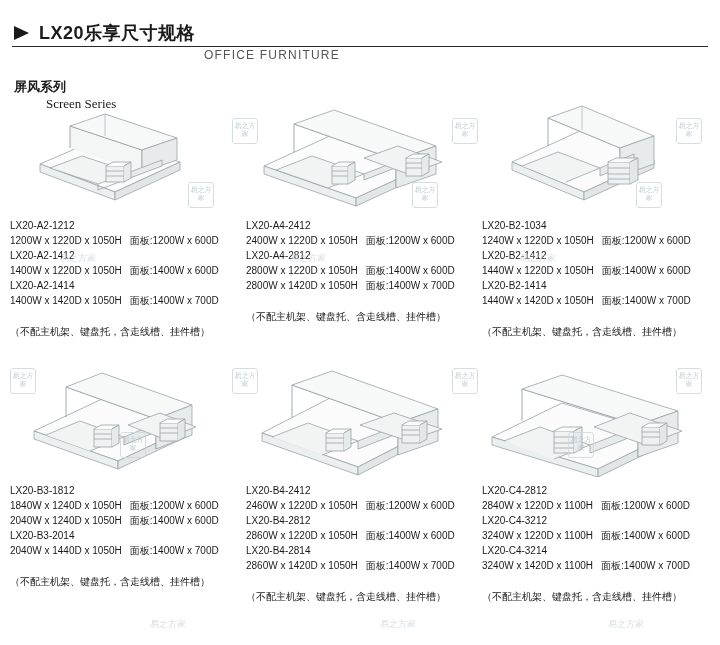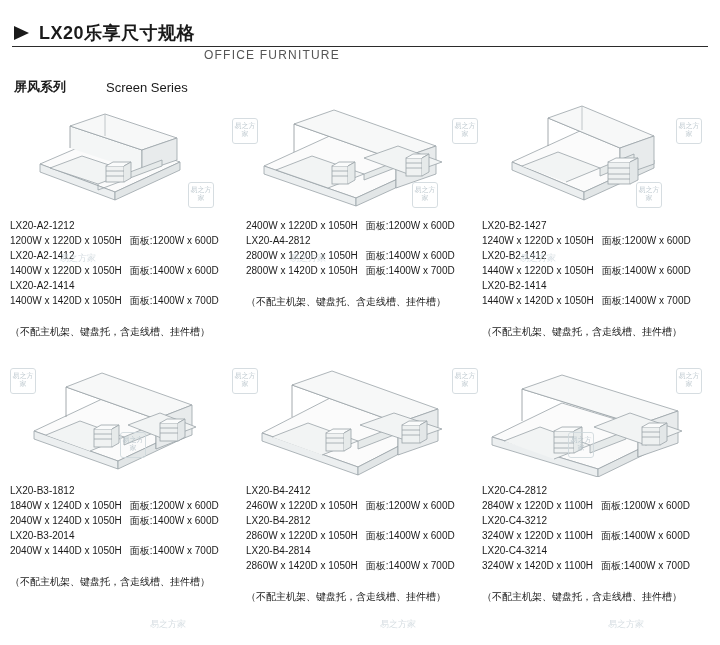--- a/index.html
+++ b/index.html
@@ -53,33 +53,35 @@
     width: 696px;
     height: 1px;
     background: #2b2b2b;
   }
 
   
   .series {
     position: absolute;
     left: 14px; top: 78px;
     display: flex;
-    align-items: center;
+    align-items: flex-start;
+    flex-direction: column;
   }
   .series-cn {
     font-size: 13px;
     font-weight: bold;
     color: #1a1a1a;
     white-space: nowrap;
   }
   .series-en {
     font-size: 13px;
-    margin-left: 40px;
-    color: #1a1a1a;
-    white-space: nowrap;
+    margin-left: 32px;
+    color: #1a1a1a;
+    white-space: nowrap;
+    font-family: Liberation Serif, serif;
   }
 
   
   .grid {
     position: absolute;
     left: 0; top: 104px;
     width: 720px;
   }
   .row { position: relative; width: 640px; height: 265px; }
   .cell {
@@ -237,20 +239,21 @@
               <path d="M86 67 L102 67 M86 72 L102 72"></path>
               <path d="M118 54 L152 42 L196 58 L162 70 Z" fill="#f2f4f4"></path>
               <rect x="160" y="54" width="16" height="18" fill="#f0f2f2"></rect>
               <path d="M160 54 L167 50 L183 50 L176 54" fill="#fafbfb"></path>
               <path d="M176 54 L183 50 L183 68 L176 72" fill="#e6eaea"></path>
               <path d="M160 59 L176 59 M160 64 L176 64"></path>
             </g>
           </svg>
         </div>
         <div class="specs">
+          <div class="model">LX20-A4-2412</div>
           <div class="dim-line">
             <span class="dim-main">2400W x 1220D x 1050H</span>
             <span class="panel-label">面板:</span>
             <span class="panel-val">1200W x 600D</span>
           </div>
           <div class="model">LX20-A4-2812</div>
           <div class="dim-line">
             <span class="dim-main">2800W x 1220D x 1050H</span>
             <span class="panel-label">面板:</span>
             <span class="panel-val">1400W x 600D</span>
@@ -278,21 +281,21 @@
               <path d="M40 62 L76 48 L118 64 L84 78" fill="#f2f4f4"></path>
               <path d="M118 64 L152 50 L152 58 L118 72 Z" fill="#e6eaea"></path>
               <rect x="126" y="58" width="22" height="22" fill="#eef1f1"></rect>
               <path d="M126 58 L134 54 L156 54 L148 58" fill="#fafbfb"></path>
               <path d="M148 58 L156 54 L156 76 L148 80" fill="#e3e7e8"></path>
               <path d="M126 64 L148 64 M126 70 L148 70 M126 75 L148 75"></path>
             </g>
           </svg>
         </div>
         <div class="specs">
-          <div class="model">LX20-B2-1427</div>
+          <div class="model">LX20-B2-1034</div>
           <div class="dim-line">
             <span class="dim-main">1240W x 1220D x 1050H</span>
             <span class="panel-label">面板:</span>
             <span class="panel-val">1200W x 600D</span>
           </div>
           <div class="model">LX20-B2-1412</div>
           <div class="dim-line">
             <span class="dim-main">1440W x 1220D x 1050H</span>
             <span class="panel-label">面板:</span>
             <span class="panel-val">1400W x 600D</span>

